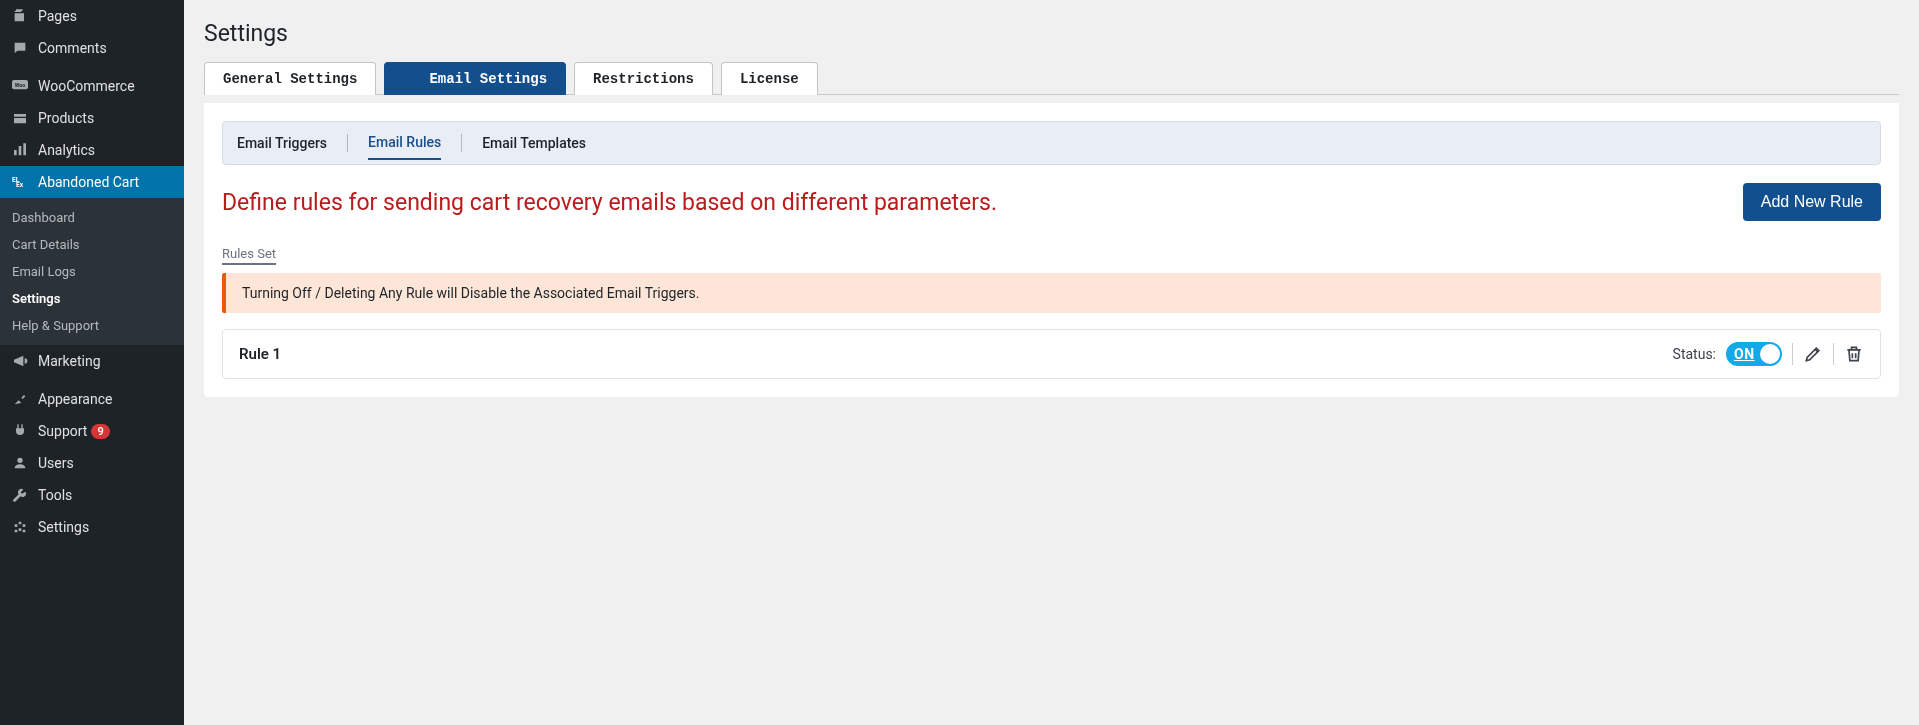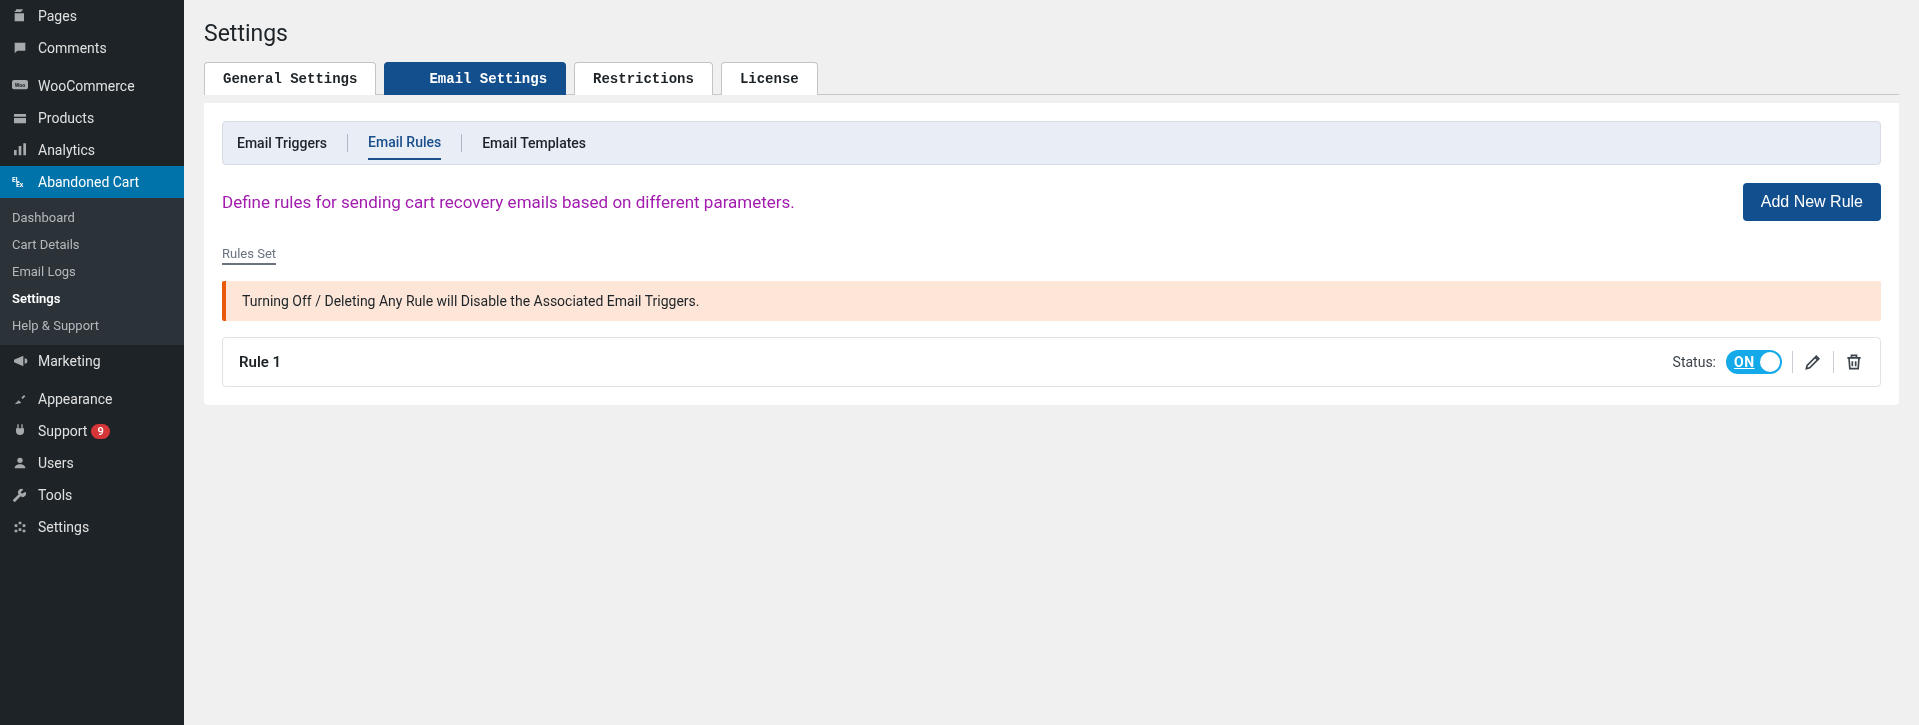--- a/index.html
+++ b/index.html
@@ -138,39 +138,39 @@
       color: #1a4f8c;
       border-bottom: 2px solid #1a4f8c;
     }
     .desc-row {
       display: flex;
       justify-content: space-between;
       align-items: center;
       margin: 18px 0 22px 0;
     }
     .desc {
-      font-size: 17px;
-      color: #a21caf;
+      font-size: 23px;
+      color: #b91c1c;
     }
     .btn-primary {
       background: #114f8e;
       color: #fff;
       border: none;
       padding: 10px 18px;
       font-size: 16px;
       border-radius: 4px;
       cursor: pointer;
     }
     .rules-set-label {
       font-size: 13px;
       color: #6b7280;
       border-bottom: 2px solid #6b7280;
       display: inline-block;
       padding-bottom: 2px;
-      margin-bottom: 16px;
+      margin-bottom: 8px;
     }
     .notice {
       background: #fde6d8;
       border-left: 4px solid #e8590c;
       padding: 12px 16px;
       font-size: 14px;
       color: #1d2327;
       border-radius: 2px;
       margin-bottom: 16px;
     }

